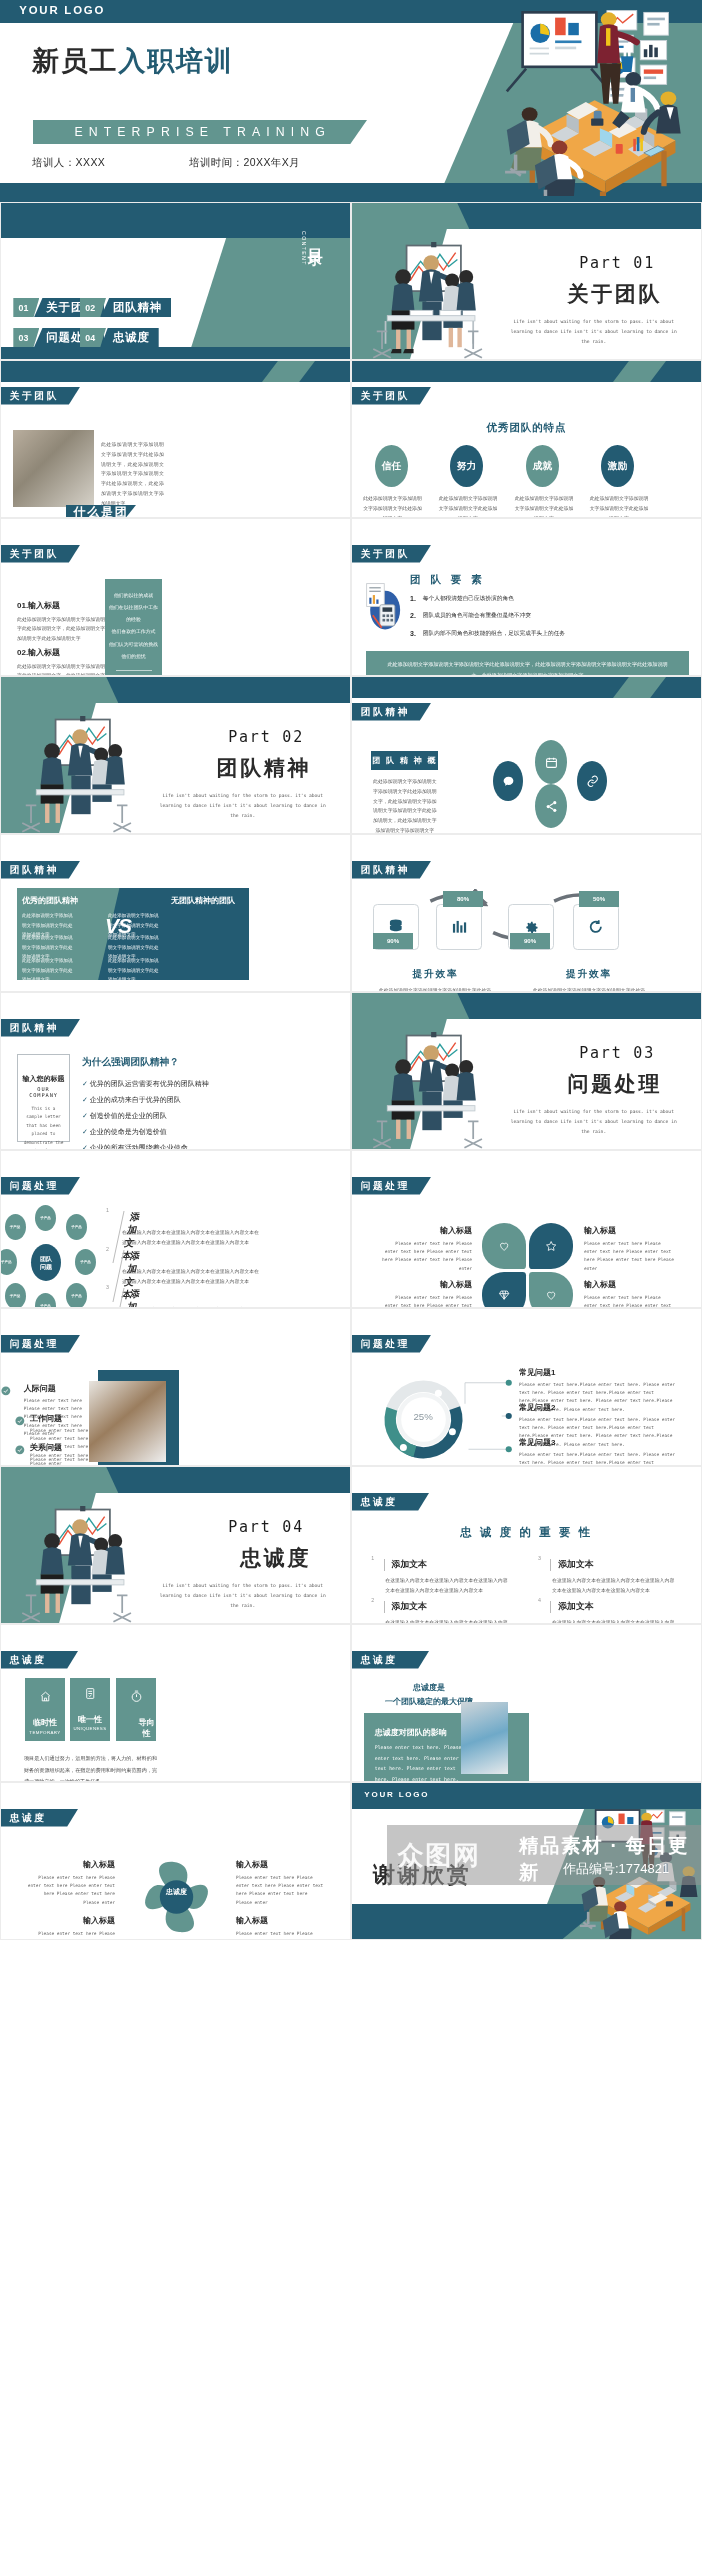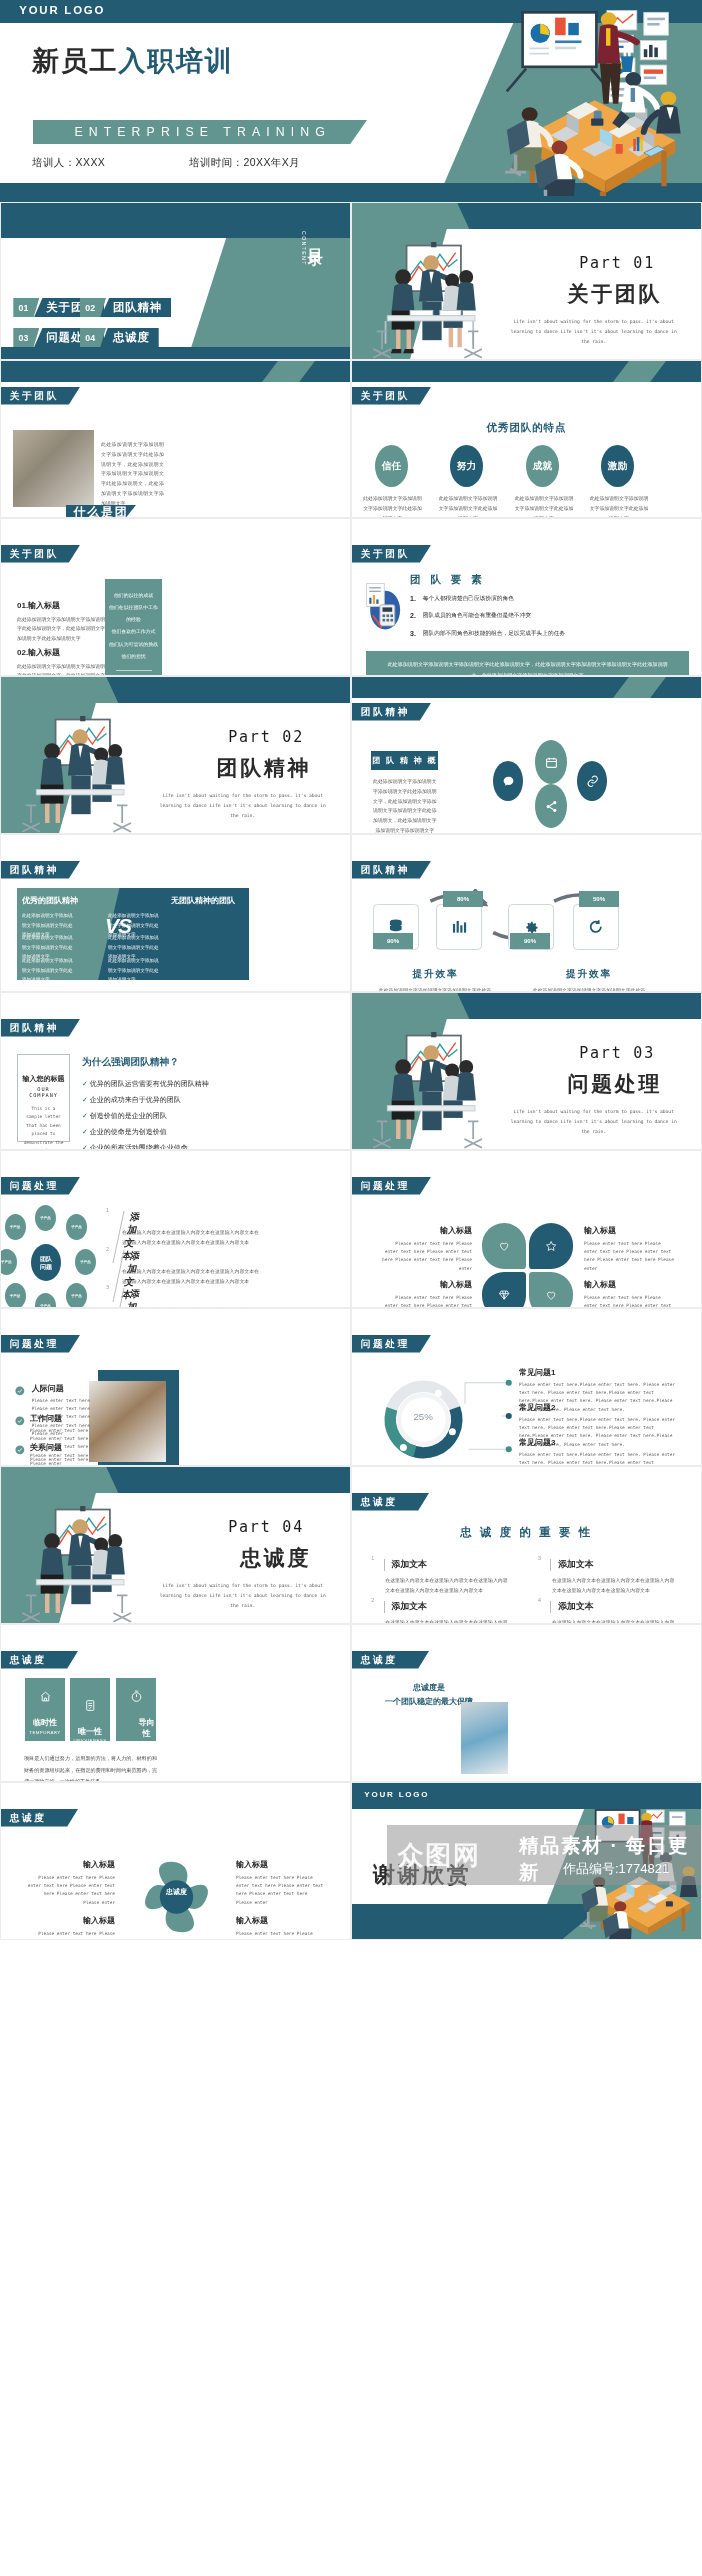--- a/index.html
+++ b/index.html
@@ -694,21 +694,21 @@
     <div style="position:absolute;left:232px;top:128px;width:90px;">
       <div style="font-size:8px;font-weight:bold;">输入标题</div>
       <div class="body-en" style="margin-top:3.5px;">Please enter text here Please enter text here Please enter text here Please enter text here Please enter</div>
     </div>
   </div>
 
   <div class="slide">
     <div class="ribbon">问题处理</div>
     <div style="position:absolute;left:97px;top:61px;width:81px;height:95px;background:#235b72;"></div>
     <div class="ph-img2" style="position:absolute;left:88px;top:72px;width:77px;height:81px;"></div>
-    <div style="position:absolute;left:14px;top:74px;display:flex;gap:7px;">
+    <div style="position:absolute;left:0;top:74px;display:flex;gap:13px;">
       <span><svg width="9.7" height="9.7" viewBox="0 0 24 24">
             <circle cx="12" cy="12" r="11" fill="#62958f"></circle>
             <path d="M7 12.5l3.2 3.2L17 9" stroke="#fff" stroke-width="2.2" fill="none"></path>
           </svg></span>
       <span>
           <span style="font-size:8px;font-weight:bold;display:block;">人际问题</span>
           <span class="body-en" style="display:block;width:63px;margin-top:2.6px;">Please enter text here Please enter text here Please enter text here Please enter text here Please enter</span>
         </span>
     </div>
     <div style="position:absolute;left:14px;top:104px;display:flex;gap:5.3px;">
@@ -841,21 +841,21 @@
     <div class="ribbon">忠诚度</div>
     <div style="position:absolute;left:24px;top:53px;width:40px;height:63px;background:#62958f;color:#fff;text-align:center;padding-top:12.3px;">
       <span><svg width="13" height="13" viewBox="0 0 24 24" fill="none" stroke="#fff" stroke-width="1.7">
             <path d="M4 11l8-7 8 7"></path>
             <path d="M6 11v9h12v-9"></path>
             <path d="M10 20v-5h4v5"></path>
           </svg></span>
       <div style="font-size:8px;font-weight:bold;margin-top:10.5px;">临时性</div>
       <div style="font-size:4.4px;letter-spacing:0.4px;margin-top:1.8px;">TEMPORARY</div>
     </div>
-    <div style="position:absolute;left:69px;top:53px;width:40px;height:63px;background:#62958f;color:#fff;text-align:center;padding-top:21px;">
+    <div style="position:absolute;left:69px;top:53px;width:40px;height:63px;background:#62958f;color:#fff;text-align:center;padding-top:9px;">
       <span><svg width="13" height="13" viewBox="0 0 24 24" fill="none" stroke="#fff" stroke-width="1.7">
             <rect x="5" y="3" width="13" height="18" rx="1.5"></rect>
             <path d="M8 8h7M8 12h7M9 16l1.7 1.7L14 14"></path>
           </svg></span>
       <div style="font-size:8px;font-weight:bold;margin-top:10.5px;">唯一性</div>
       <div style="font-size:4.4px;letter-spacing:0.4px;margin-top:1.8px;">UNIQUENESS</div>
     </div>
     <div style="position:absolute;left:115px;top:53px;width:40px;height:63px;background:#62958f;color:#fff;text-align:center;padding-top:12.3px;">
       <span><svg width="13" height="13" viewBox="0 0 24 24" fill="none" stroke="#fff" stroke-width="1.7">
             <circle cx="12" cy="13" r="8"></circle>
@@ -865,20 +865,24 @@
       <div style="font-size:4.4px;letter-spacing:0.4px;margin-top:1.8px;">ORIENTATION</div>
     </div>
     <div style="position:absolute;left:23px;top:128px;width:133px;font-size:5.1px;line-height:2.3;text-align:justify;color:#444;">项目是人们通过努力，运用新的方法，将人力的、材料的和财务的资源组织起来，在指定的费用和时间约束范围内，完成一项独立的、一次性的工作任务。</div>
   </div>
 
   <div class="slide">
     <div class="ribbon">忠诚度</div>
     <div style="position:absolute;left:24.6px;top:56px;width:105px;text-align:center;font-size:8px;font-weight:bold;color:#235b72;line-height:1.7;">
       <div>忠诚度是</div>
       <div>一个团队稳定的最大保障</div>
+    </div>
+    <div style="position:absolute;left:12.3px;top:88px;width:165px;height:69px;background:#62958f;padding:14px 10.5px;">
+      <div style="color:#fff;font-size:8px;font-weight:bold;">忠诚度对团队的影响</div>
+      <div style="color:#fff;font-size:4.8px;line-height:2.2;margin-top:5.3px;width:97px;font-family:'DejaVu Sans Mono',monospace;">Please enter text here. Please enter text here. Please enter text here. Please enter text here. Please enter text here. Please enter text here. Please enter text here.</div>
     </div>
     <div class="ph-img3" style="position:absolute;left:109px;top:77px;width:47px;height:72px;"></div>
   </div>
 
   <div class="slide">
     <div class="ribbon">忠诚度</div>
     <svg style="position:absolute;left:136px;top:70px;width:79px;height:88px;" viewBox="0 0 90 100">
       <path d="M45 50 C20 28 18 8 42 10 C62 12 62 34 45 50Z" fill="#62958f"></path>
       <path d="M45 50 C70 28 88 34 78 54 C70 70 54 64 45 50Z" fill="#62958f"></path>
       <path d="M45 50 C70 72 72 92 48 90 C28 88 28 66 45 50Z" fill="#62958f"></path>

